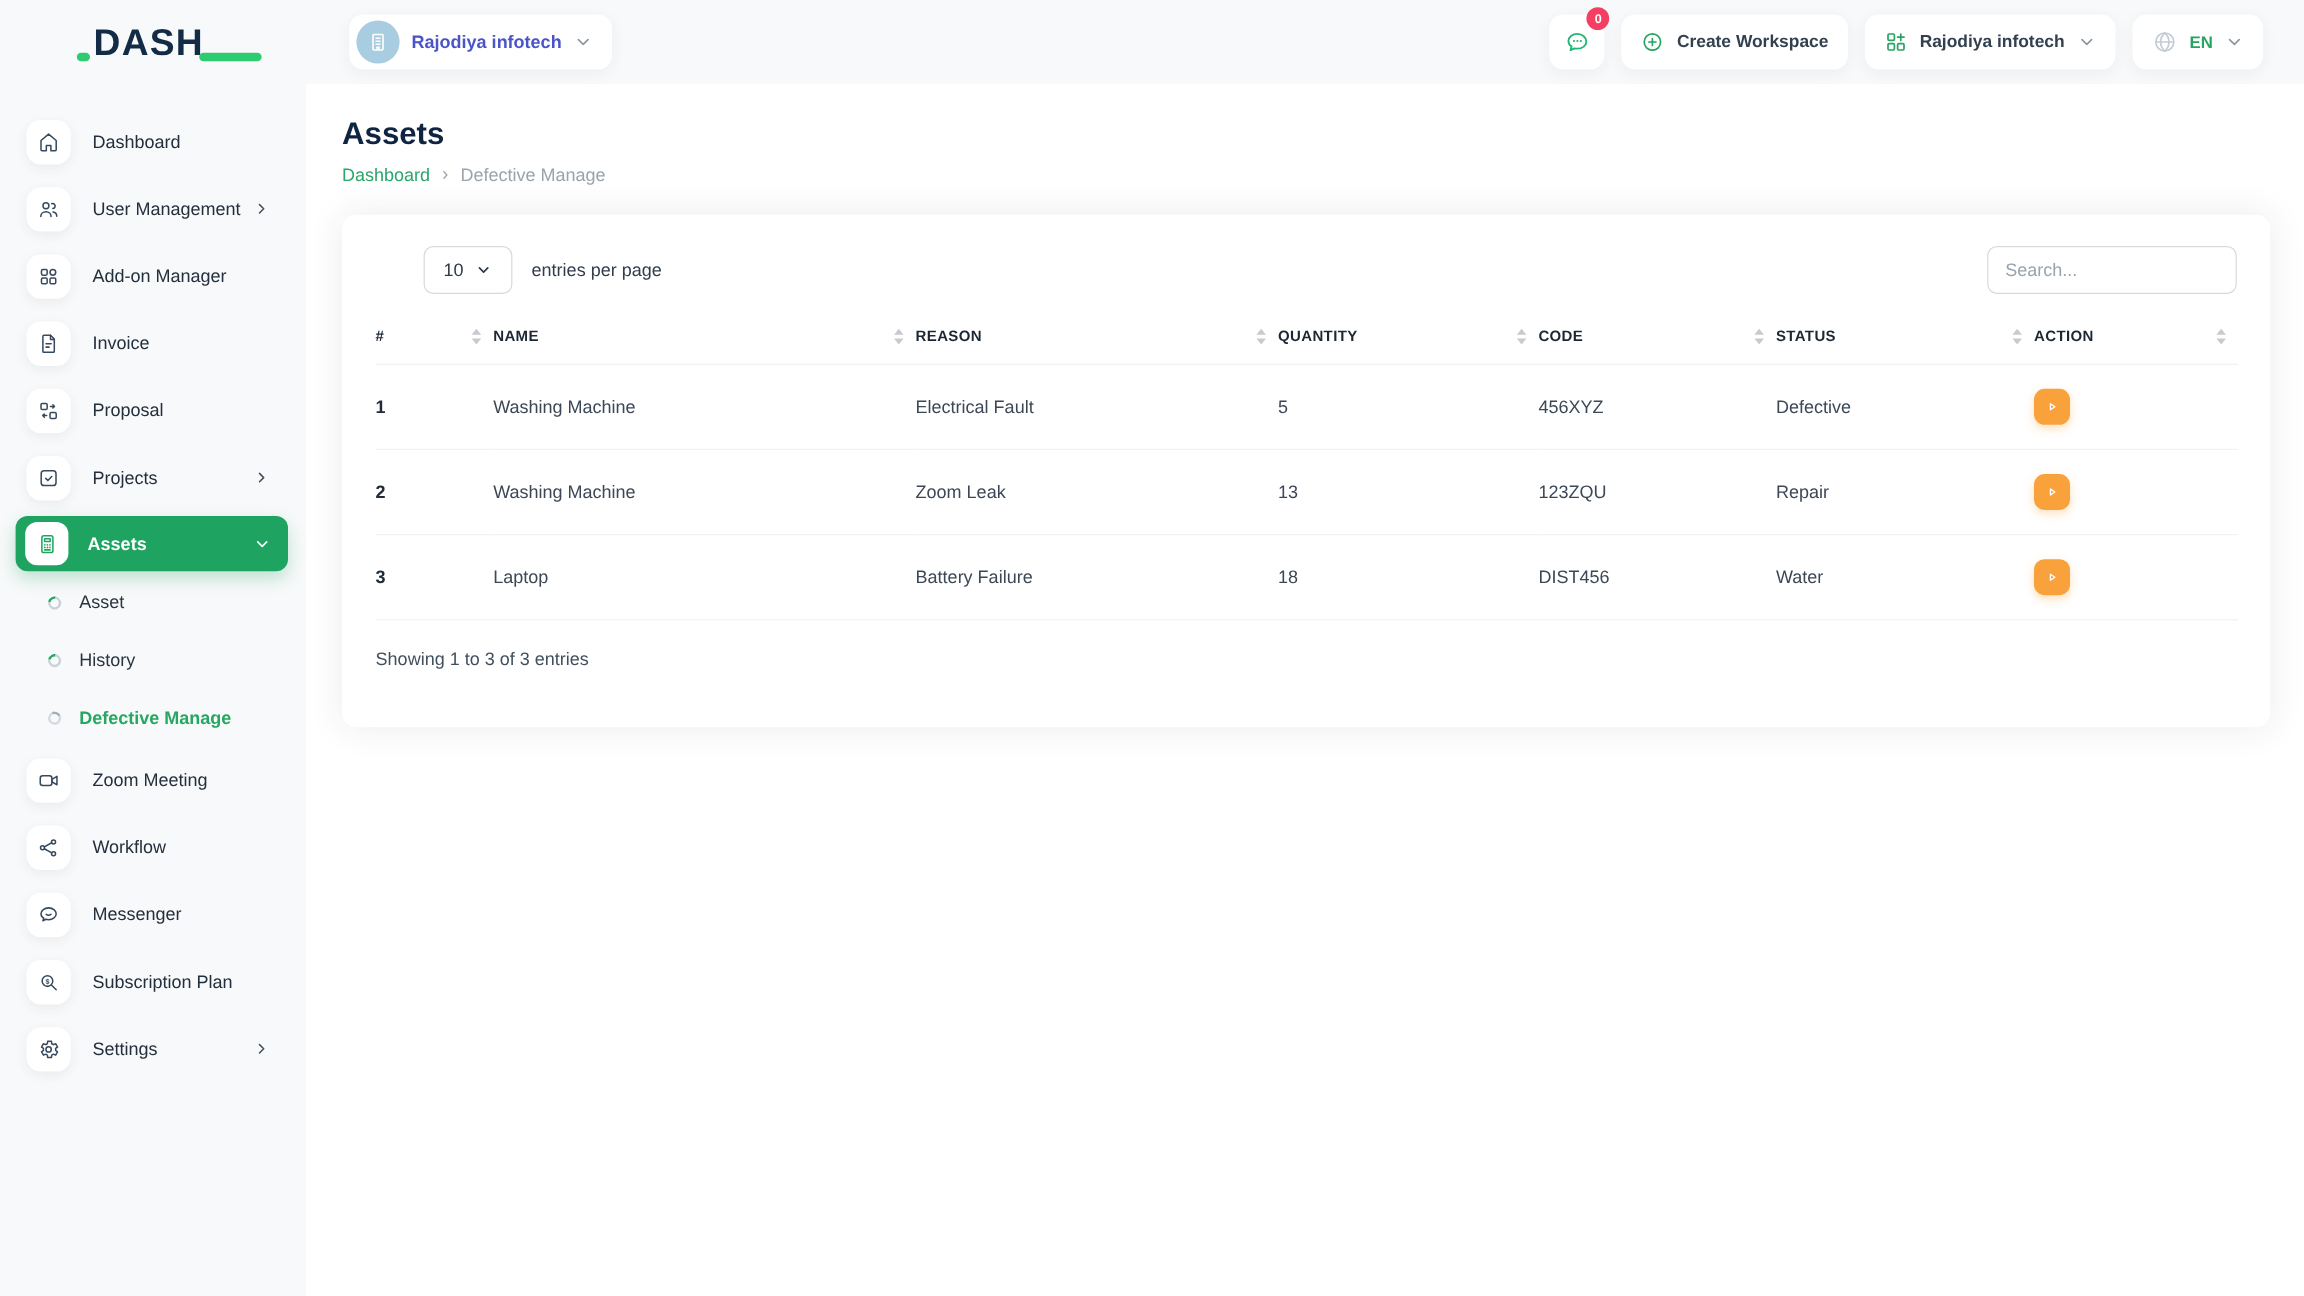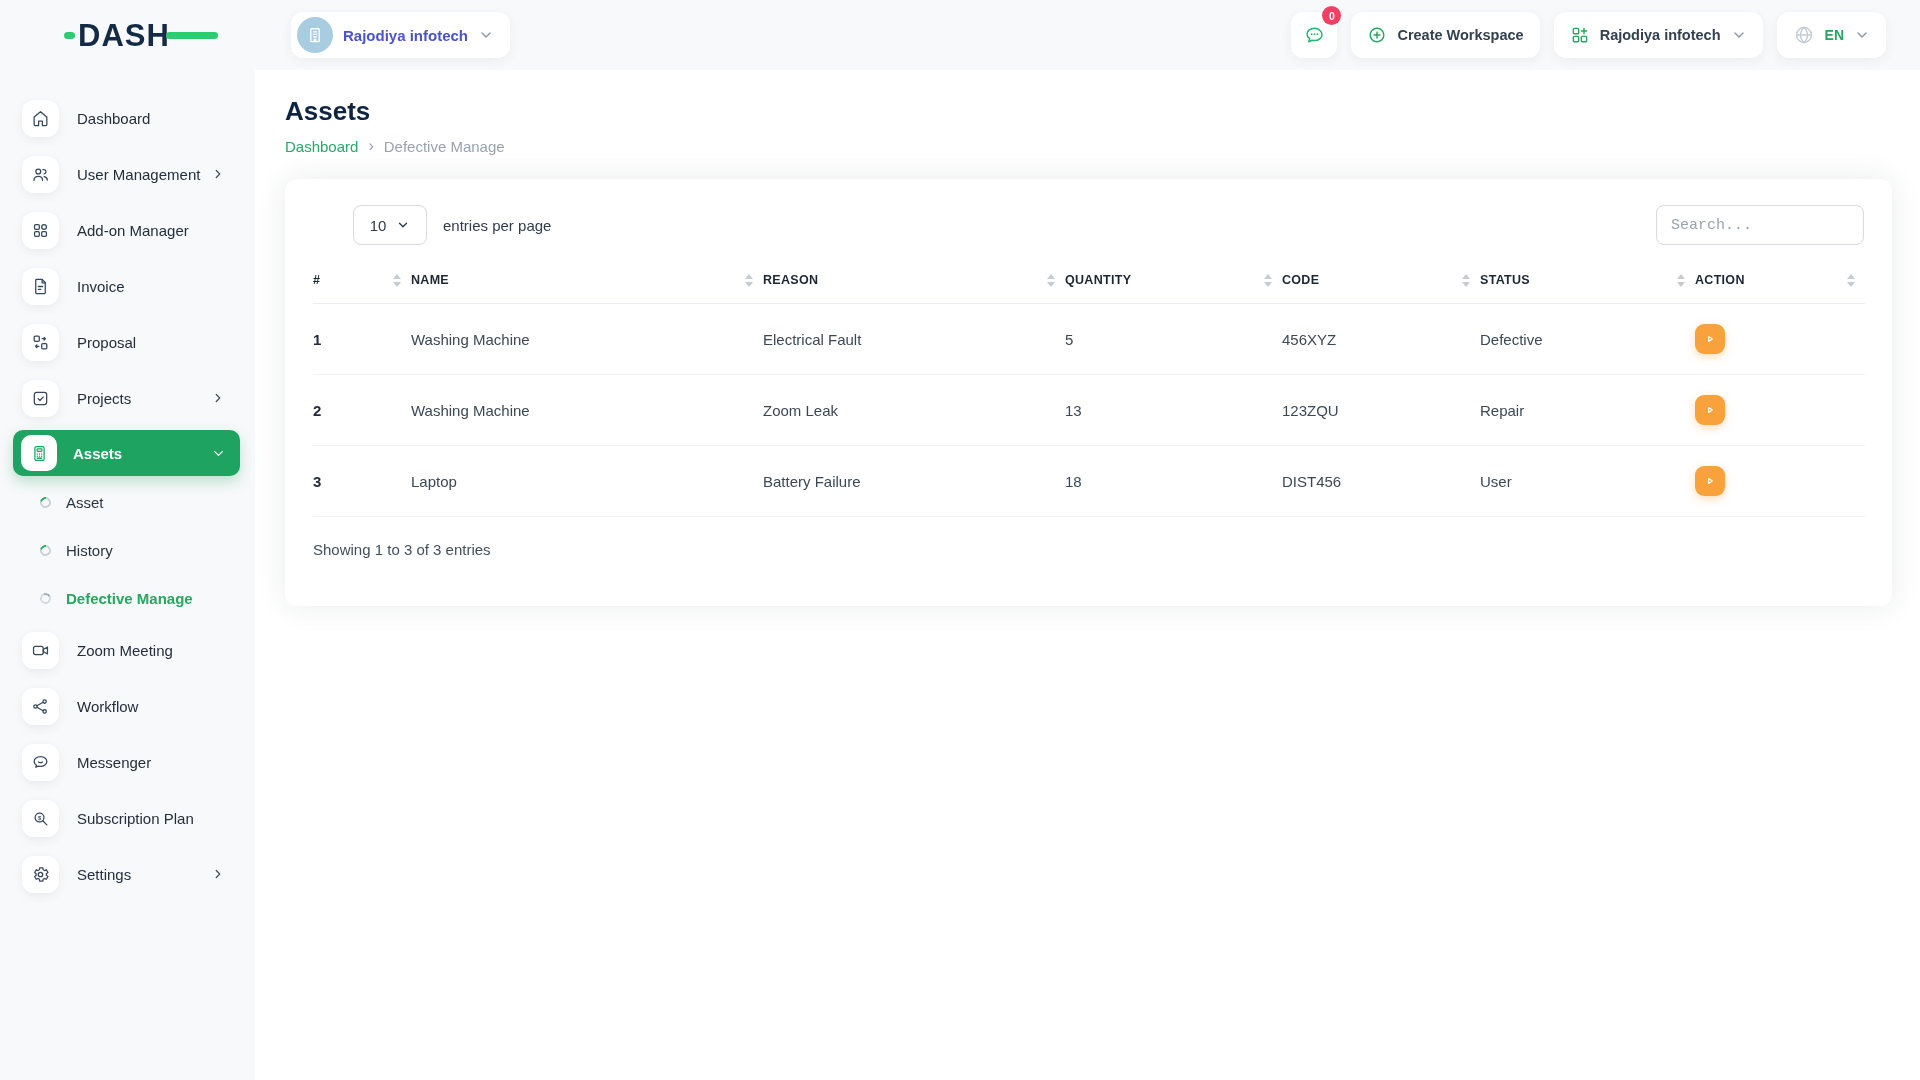--- a/index.html
+++ b/index.html
@@ -5,21 +5,21 @@
   * { margin:0; padding:0; box-sizing:border-box; }
   html,body { width:1920px; height:1080px; }
   body {
     font-family:"Liberation Sans","DejaVu Sans",sans-serif;
     background:#f8f9fa; color:#25303e; overflow:hidden; position:relative;
   }
   svg { display:block; }
 
   
   .topbar { position:absolute; top:0; left:0; right:0; height:70px; }
-  .logo { position:absolute; left:64px; top:20px; display:flex; align-items:center; cursor:pointer; }
+  .logo { position:absolute; left:64px; top:20px; display:flex; align-items:flex-end; cursor:pointer; }
   .logo-dot { width:11px; height:7px; border-radius:4px; background:#2ecc71; margin-right:3px; }
   .logo-text { font-size:31px; font-weight:800; letter-spacing:1px; color:#132b44; line-height:1; }
   .logo-dash { width:52px; height:7px; border-radius:4px; background:#2ecc71; margin-left:-4px; }
 
   .pill {
     height:46px; background:#fff; border-radius:12px;
     box-shadow:0 3px 12px rgba(25,45,70,.06);
     display:flex; align-items:center; gap:10px; padding:0 16px;
     font-size:14.5px; font-weight:600; color:#33404f; cursor:pointer;
   }
@@ -71,21 +71,21 @@
     box-shadow:0 0 30px rgba(30,45,65,.09); padding:26px 28px 48px; }
   .toolbar { display:flex; align-items:center; justify-content:space-between;padding-left:40px; }
   .toolbar-left { display:flex; align-items:center; }
   .entries-select { width:74px; height:40px; border:1px solid #d6dade; border-radius:8px;
     background:#fff; display:flex; align-items:center; justify-content:center; gap:10px;
     font-size:15px; color:#2f3a47; cursor:pointer; }
   .entries-select .chevron-dark { color:#2f3a47; }
   .entries-label { margin-left:16px; font-size:15px; color:#313d4b; }
   .search-input { width:208px; height:40px; border:1px solid #d6dade; border-radius:8px;
     padding:0 14px; font-size:15px; color:#333; outline:none;
-    font-family:Liberation Mono, monospace; }
+    font-family:Liberation Sans, sans-serif; }
   .search-input::placeholder { color:#9aa4ae; }
 
   table { width:100%; border-collapse:collapse; margin-top:28px; table-layout:fixed; }
   th { border-bottom:1px solid #edeff2; padding:0 10px 16px 0; }
   .th-inner { display:flex; align-items:center; justify-content:space-between; }
   .th-label { font-size:12.5px; font-weight:700; color:#1c2734; letter-spacing:.3px; text-align:left; }
   .sort { display:flex; flex-direction:column; gap:3px; }
   .sort .up { width:0; height:0; border-left:4px solid transparent; border-right:4px solid transparent;
     border-bottom:5px solid #c6cbd1; }
   .sort .down { width:0; height:0; border-left:4px solid transparent; border-right:4px solid transparent;
@@ -484,21 +484,21 @@
             </span>
               </button>
             </td>
         </tr>
         <tr>
           <td class="num">3</td>
           <td>Laptop</td>
           <td>Battery Failure</td>
           <td>18</td>
           <td>DIST456</td>
-          <td>User</td>
+          <td>Water</td>
           <td>
               <button class="action-btn">
             <span>
               <svg width="16" height="16" viewBox="0 0 24 24" fill="none" stroke="#fff" stroke-width="1.6" stroke-linejoin="round">
                     <path d="M10 8.2 15.6 12 10 15.8z"></path>
                   </svg>
             </span>
               </button>
             </td>
         </tr>

